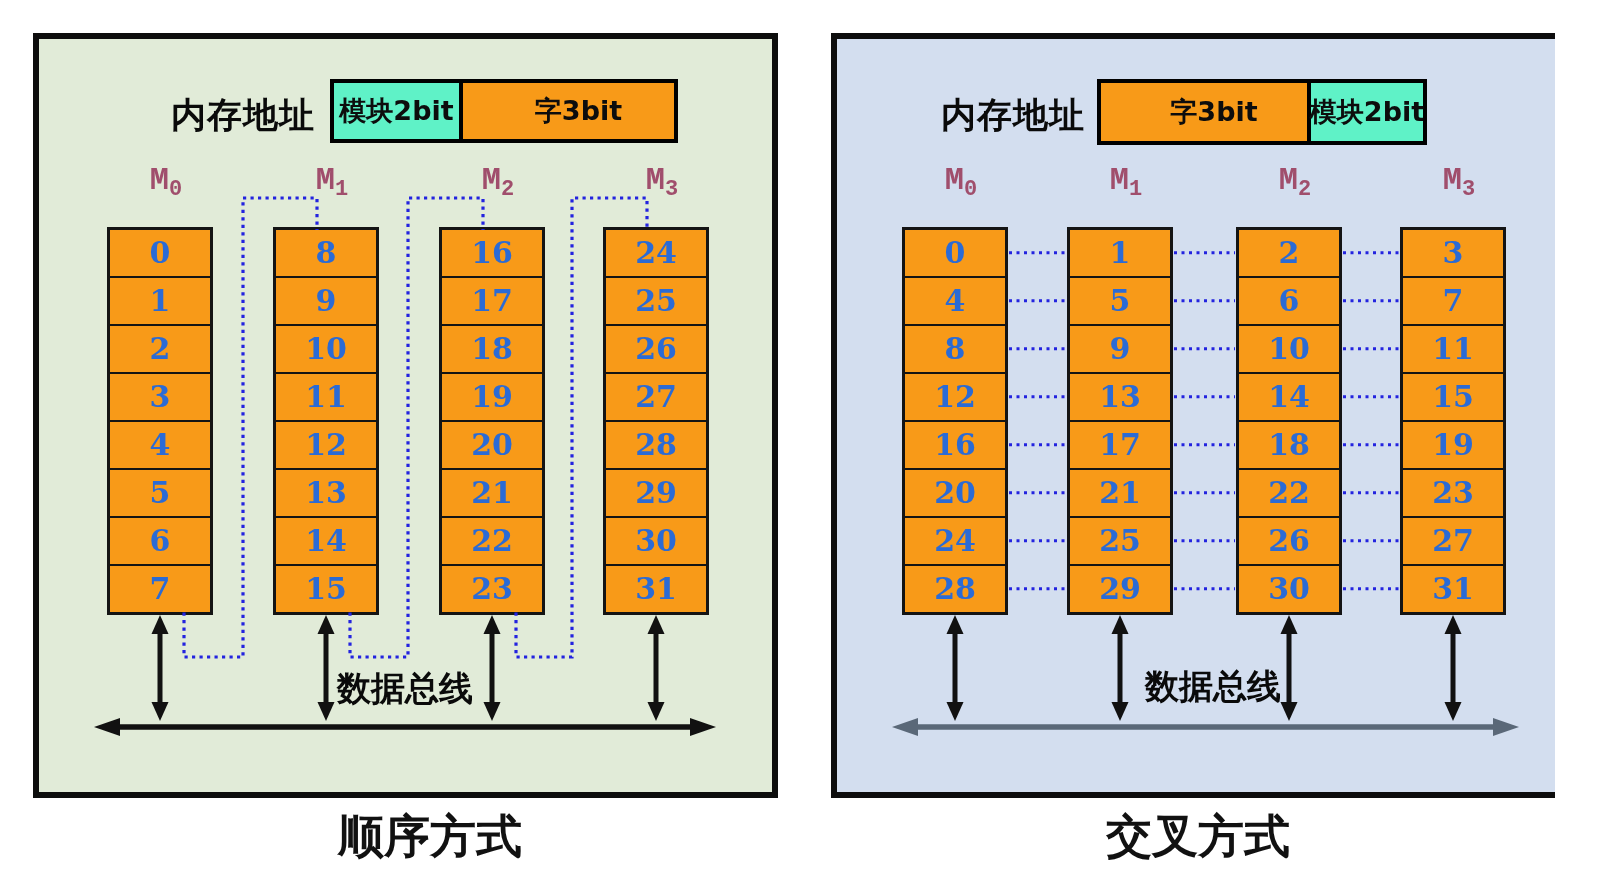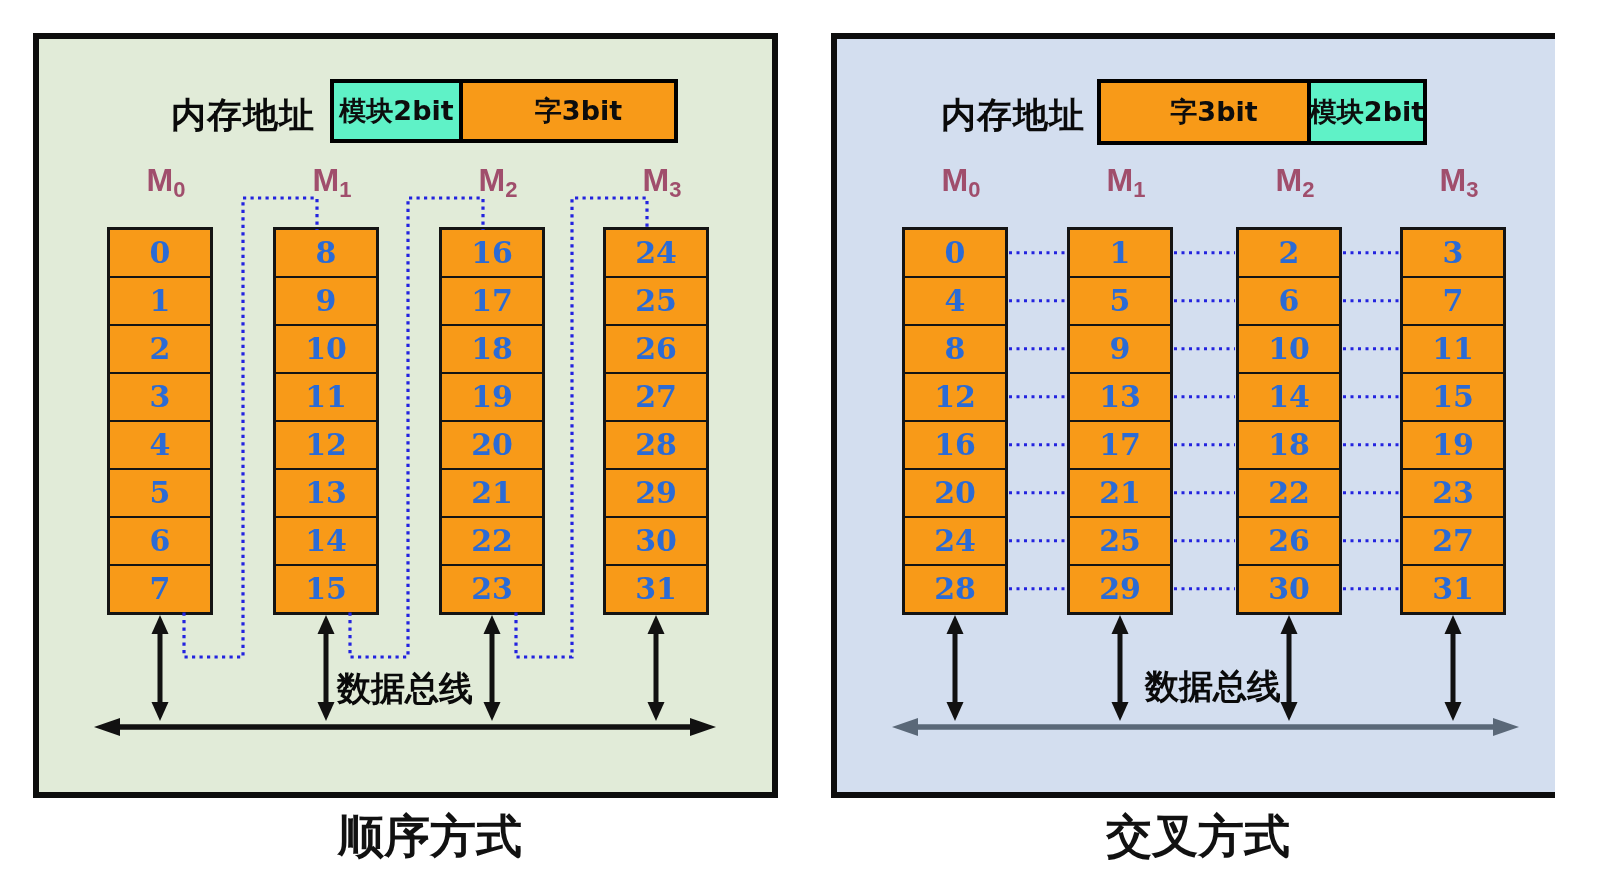--- a/index.html
+++ b/index.html
@@ -19,21 +19,21 @@
   #addr-box-0{left:330px;top:79px;height:56px;}
   #addr-box-1{left:1097px;top:79px;height:58px;}
   .addr-field{display:flex;align-items:center;justify-content:center;font-size:27px;font-weight:700;color:#0d0d0d;white-space:nowrap;}
   .addr-field + .addr-field{border-left:4px solid #000;}
   .addr-field[data-color="teal"]{background:var(--field_teal,#5ff2c7);}
   .addr-field[data-color="orange"]{background:var(--cell_orange,#f89b1b);padding-left:20px;}
   #f00{width:125px;} #f01{width:191px;} #f10{width:186px;} #f11{width:112px;}
 
   .mlabel{
     position:absolute;top:162px;width:84px;text-align:center;white-space:nowrap;
-    font-family:Liberation Sans, sans-serif;font-weight:700;font-size:32px;
+    font-family:Liberation Mono, monospace;font-weight:700;font-size:32px;
     color:var(--module_label,#a04e6c);
   }
   .mlabel sub{font-size:22px;line-height:0;vertical-align:-6px;}
 
   .module{
     position:absolute;top:227px;width:100px;
     display:grid;grid-auto-rows:45.5px;row-gap:2.5px;padding:3px;background:#141414;
   }
   .cell{
     background:var(--cell_orange,#f89b1b);

